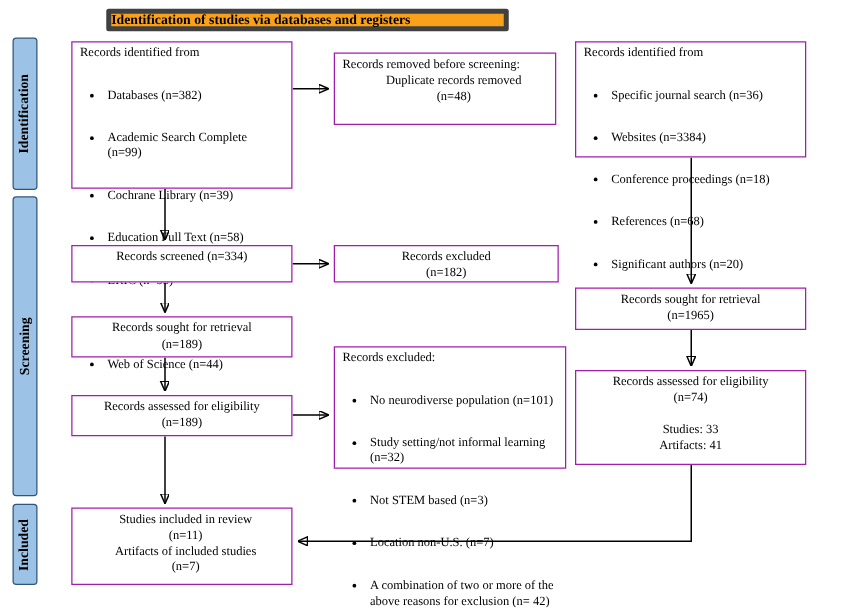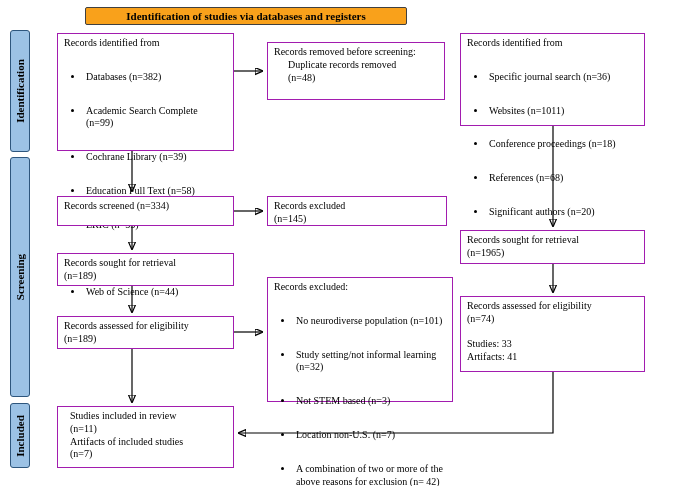--- a/index.html
+++ b/index.html
@@ -6,24 +6,24 @@
   #canvas {
     position:relative;
     width:685px; height:486px;
     background:#ffffff;
     font-family:"Liberation Serif", serif;
     color:#000;
     overflow:hidden;
   }
   .hdr {
     position:absolute;
-    display:flex; align-items:center; justify-content:center;
+    display:flex; align-items:center; 
     font-weight:bold; font-size:11px;
     border-radius:2px;
-    border:1px solid #404040;
+    border:4px solid #404040;
     box-sizing:border-box;
     text-align:center;
   }
   .side {
     position:absolute;
     display:flex; align-items:center; justify-content:center;
     border:1px solid #2e567d;
     border-radius:3px;
     box-sizing:border-box;
   }
@@ -41,21 +41,21 @@
     font-size:10px;
     line-height:1.28;
     padding:3px 6px;
   }
   .box ul {
     margin:1px 0 0 0;
     padding-left:20px;
     list-style:disc;
   }
   .box li { padding-left:2px;margin-top:21px; }
-  .ml { white-space:pre-line; }
+  .ml { white-space:pre-line;text-align:center; }
   .indent { padding-left:14px; }
   svg.arrows {
     position:absolute; left:0; top:0;
     width:685px; height:486px;
     pointer-events:none;
   }
   svg.arrows path { stroke:#000; stroke-width:1.2; fill:none; }
 </style>
 </head>
 <body>
@@ -112,34 +112,34 @@
     <div class="ml indent">Duplicate records removed
 (n=48)</div>
   </div>
 
   <div class="box" style="left:57px; top:196px; width:177px; height:30px;">
     <div class="ml">Records screened (n=334)</div>
   </div>
 
   <div class="box" style="left:267px; top:196px; width:180px; height:30px;">
     <div class="ml">Records excluded
-(n=145)</div>
+(n=182)</div>
   </div>
 
   <div class="box" style="left:57px; top:253px; width:177px; height:33px;">
     <div class="ml">Records sought for retrieval
 (n=189)</div>
   </div>
 
   <div class="box" style="left:57px; top:316px; width:177px; height:33px;">
     <div class="ml">Records assessed for eligibility
 (n=189)</div>
   </div>
 
-  <div class="box" style="left:267px; top:277px; width:186px; height:125px;">
+  <div class="box" style="left:267px; top:277px; width:186px; height:98px;">
     <div>Records excluded:</div>
     <ul>
       <li>No neurodiverse population (n=101)</li>
       <li>Study setting/not informal learning (n=32)</li>
       <li>Not STEM based (n=3)</li>
       <li>Location non-U.S. (n=7)</li>
       <li>A combination of two or more of the above reasons for exclusion (n= 42)</li>
     </ul>
   </div>
 
@@ -147,21 +147,21 @@
     <div class="ml">Studies included in review
 (n=11)
 Artifacts of included studies
 (n=7)</div>
   </div>
 
   <div class="box" style="left:460px; top:33px; width:185px; height:93px;">
     <div>Records identified from</div>
     <ul>
       <li>Specific journal search (n=36)</li>
-      <li>Websites (n=1011)</li>
+      <li>Websites (n=3384)</li>
       <li>Conference proceedings (n=18)</li>
       <li>References (n=68)</li>
       <li>Significant authors (n=20)</li>
     </ul>
   </div>
 
   <div class="box" style="left:460px; top:230px; width:185px; height:34px;">
     <div class="ml">Records sought for retrieval
 (n=1965)</div>
   </div>

